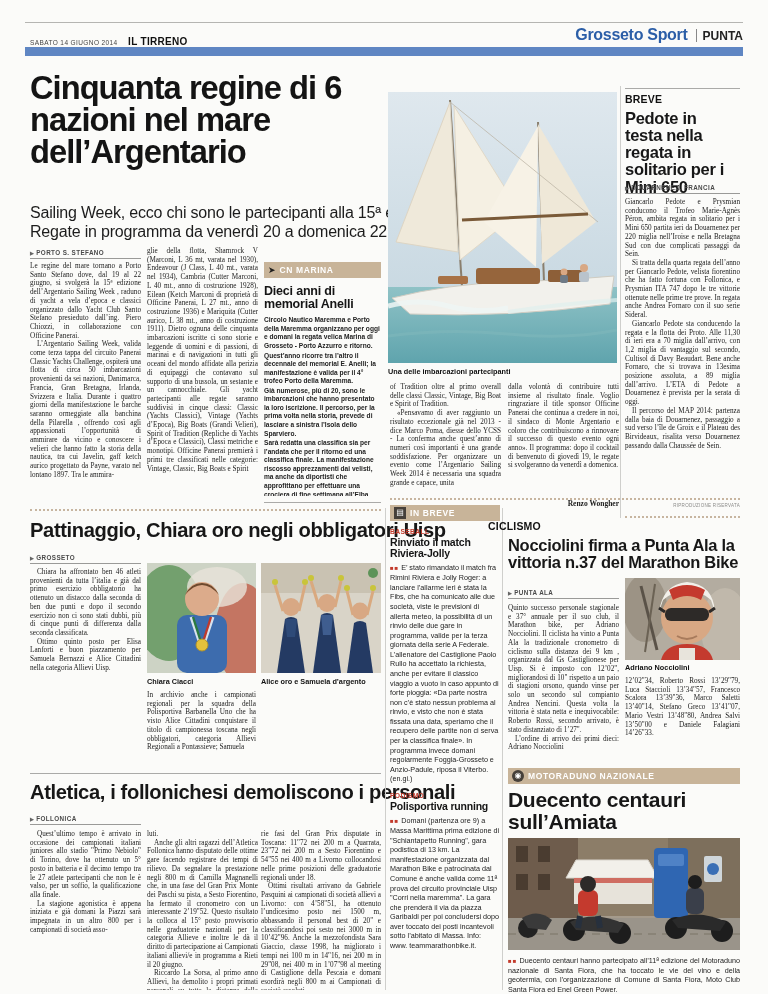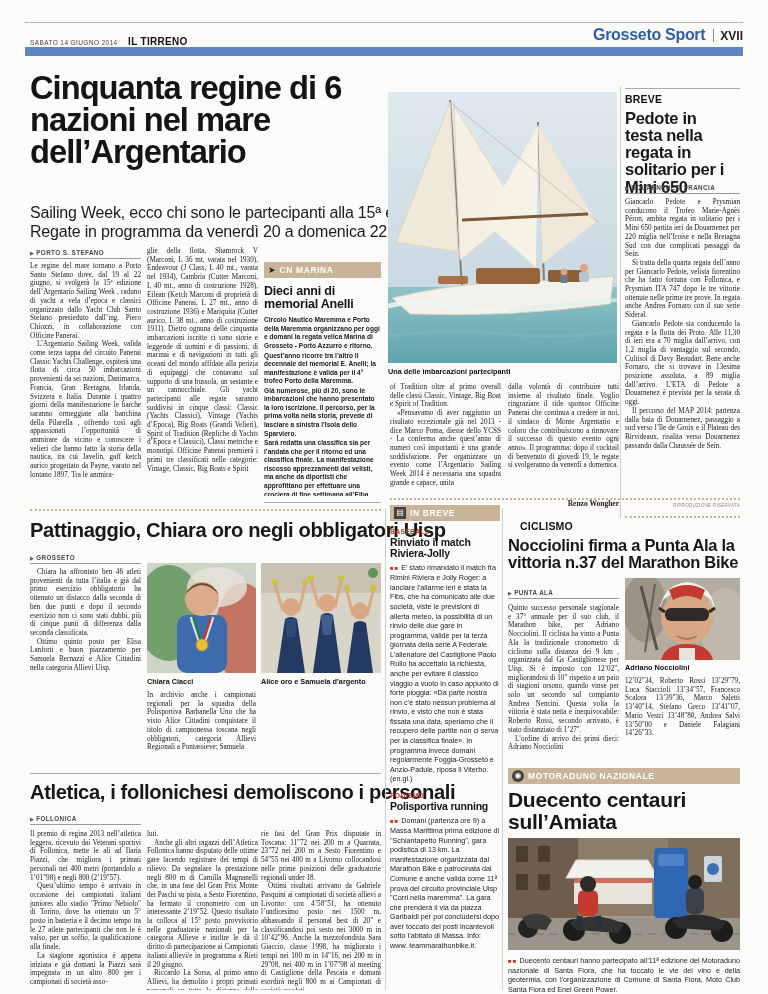--- a/index.html
+++ b/index.html
@@ -69,21 +69,21 @@
 <body>
 
 <div class="page">
 
   <div class="abs topline" style="left:25px;top:22px;width:718px;"></div>
   <div class="abs" style="left:30px;top:31px;">
     <span class="hdr-date">SABATO 14 GIUGNO 2014</span>
     <span class="hdr-masthead" style="margin-left:6px;">IL TIRRENO</span>
   </div>
   <div class="abs" style="right:25px;top:26px;text-align:right;">
-    <span class="hdr-section">Grosseto Sport</span><span class="hdr-vbar"></span><span class="hdr-page">XVII</span>
+    <span class="hdr-section">Grosseto Sport</span><span class="hdr-vbar"></span><span class="hdr-page">PUNTA</span>
   </div>
   <div class="abs bluebar" style="left:25px;top:47px;width:718px;"></div>
 
   <div class="abs hl-main" style="left:30px;top:72px;width:368px;">Cinquanta regine di 6 nazioni nel mare dell’Argentario</div>
   <div class="abs hl-sub" style="left:30px;top:204px;width:424px;">Sailing Week, ecco chi sono le partecipanti alla 15ª edizione Regate in programma da venerdì 20 a domenica 22</div>
 
   <div class="abs kicker" style="left:30px;top:249px;width:111px;">
     <span class="tri">▶</span><span>PORTO S. STEFANO</span>
   </div>
   <div class="abs bcol" style="left:30px;top:262px;width:111px;height:253px;">
@@ -232,21 +232,20 @@
   <div class="abs bcol" style="left:147px;top:691px;width:109px;height:76px;">
     <p class="noind">In archivio anche i campionati regionali per la squadra della Polisportiva Barbanella Uno che ha visto Alice Cittadini conquistare il titolo di campionessa toscana negli obbligatori, categoria Allievi Regionali a Pontassieve; Samuela</p>
   </div>
 
   <div class="abs hrule" style="left:30px;top:773px;width:351px;"></div>
   <div class="abs hl-mid" style="left:30px;top:780px;width:360px;">Atletica, i follonichesi demoliscono i personali</div>
   <div class="abs kicker" style="left:30px;top:815px;width:111px;">
     <span class="tri">▶</span><span>FOLLONICA</span>
   </div>
   <div class="abs bcol" style="left:30px;top:830px;width:111px;height:160px;">
-    <p class="noind">Il premio di regina 2013 nell’atletica leggera, ricevuto dai Veterani sportivi di Follonica, mette le ali ad Ilaria Piazzi, che migliora i primati personali nei 400 metri (portandolo a 1’01"98) e negli 800 (2’19"57).</p>
     <p>Quest’ultimo tempo è arrivato in occasione dei campionati italiani juniores allo stadio "Primo Nebiolo" di Torino, dove ha ottenuto un 5° posto in batteria e il decimo tempo tra le 27 atlete partecipanti che non le è valso, per un soffio, la qualificazione alla finale.</p>
     <p>La stagione agonistica è appena iniziata e già domani la Piazzi sarà impegnata in un altro 800 per i campionati di società asso-</p>
   </div>
   <div class="abs bcol" style="left:147px;top:830px;width:111px;height:160px;">
     <p class="noind">luti.</p>
     <p>Anche gli altri ragazzi dell’Atletica Follonica hanno disputato delle ottime gare facendo registrare dei tempi di rilievo. Da segnalare la prestazione negli 800 m di Camilla Magnanelli che, in una fase del Gran Prix Monte dei Paschi su pista, a Sesto Fiorentino, ha fermato il cronometro con un interessante 2’19"52. Questo risultato la colloca al 15° posto provvisorio nelle graduatorie nazionali per la categoria Allieve e inoltre le dà il diritto di partecipazione ai Campionati italiani allievi/e in programma a Rieti il 20 giugno.</p>
     <p>Riccardo La Sorsa, al primo anno Allievi, ha demolito i propri primati personali su tutte le distanze della velocità, nelle va-</p>
   </div>
   <div class="abs bcol" style="left:261px;top:830px;width:120px;height:160px;">
     <p class="noind">rie fasi del Gran Prix disputate in Toscana: 11"72 nei 200 m a Quarrata, 23"72 nei 200 m a Sesto Fiorentino e 54"55 nei 400 m a Livorno collocandosi nelle prime posizioni delle graduatorie regionali under 18.</p>
@@ -267,21 +266,21 @@
     <div class="brief-body" style="margin-top:4px;">
       <span class="redsq">■■</span><span>E’ stato rimandato il match fra Rimini Riviera e Jolly Roger: a lanciare l’allarme ieri è stata la Fibs, che ha comunicato alle due società, viste le previsioni di allerta meteo, la possibilità di un rinvio delle due gare in programma, valide per la terza giornata della serie A Federale. L’allenatore del Castiglione Paolo Rullo ha accettato la richiesta, anche per evitare il classico viaggio a vuoto in caso appunto di forte pioggia: «Da parte nostra non c’è stato nessun problema al rinvio, e visto che non è stata fissata una data, speriamo che il recupero delle partite non ci serva per la classifica finale». In programma invece domani regolarmente Foggia-Grosseto e Anzio-Padule, riposa il Viterbo. (en.gi.)</span>
     </div>
     <div class="brief-cat" style="margin-top:8px;">PODISMO</div>
     <div class="brief-title" style="margin-top:2px;">Polisportiva running</div>
     <div class="brief-body" style="margin-top:4px;">
       <span class="redsq">■■</span><span>Domani (partenza ore 9) a Massa Marittima prima edizione di "Schiantapetto Running", gara podistica di 13 km. La manifestazione organizzata dal Marathon Bike e patrocinata dal Comune è anche valida come 11ª prova del circuito provinciale Uisp "Corri nella maremma". La gara che prenderà il via da piazza Garibaldi per poi concludersi dopo aver toccato dei posti incantevoli sotto l’abitato di Massa. Info: www. teammarathonbike.it.</span>
     </div>
   </div>
 
-  <div class="abs sec-label" style="left:520px;top:520px;text-align:center;">CICLISMO</div>
+  <div class="abs sec-label" style="left:488px;top:520px;text-align:center;">CICLISMO</div>
   <div class="abs hl-col" style="left:508px;top:537px;width:232px;">Nocciolini firma a Punta Ala la vittoria n.37 del Marathon Bike</div>
   <div class="abs kicker" style="left:508px;top:589px;width:111px;">
     <span class="tri">▶</span><span>PUNTA ALA</span>
   </div>
   <div class="abs bcol" style="left:508px;top:604px;width:111px;height:156px;">
     <p class="noind">Quinto successo personale stagionale e 37° annuale per il suo club, il Marathon bike, per Adriano Nocciolini. Il ciclista ha vinto a Punta Ala la tradizionale cronometro di ciclismo sulla distanza dei 9 km , organizzata dal Gs Castiglionese per Uisp. Si è imposto con 12’02", migliorandosi di 10" rispetto a un paio di stagioni orsono, quando vinse per solo un secondo sul compianto Andrea Nencini. Questa volta la vittoria è stata netta e inequivocabile: Roberto Rossi, secondo arrivato, è stato distanziato di 1’27".</p>
     <p>L’ordine di arrivo dei primi dieci: Adriano Nocciolini</p>
   </div>
 
   <div class="abs photo" style="left:625px;top:578px;width:115px;height:82px;">

